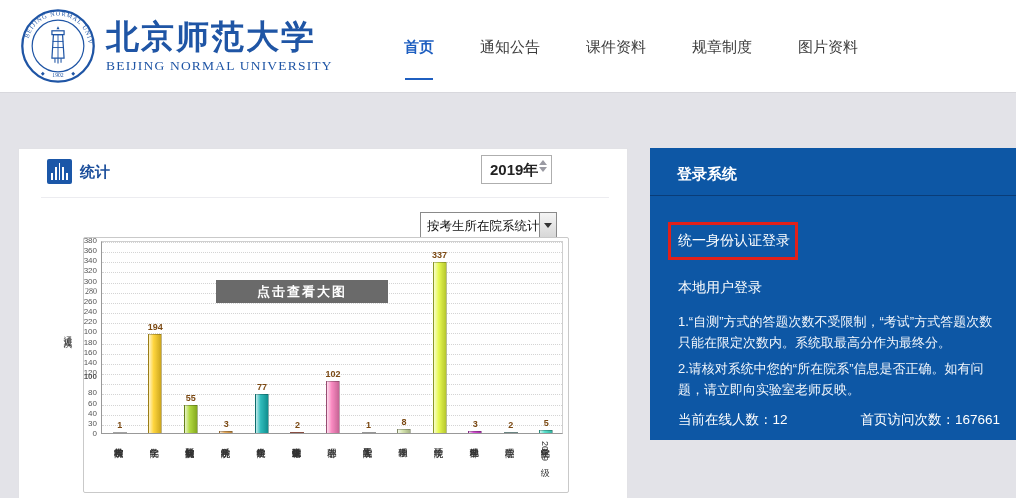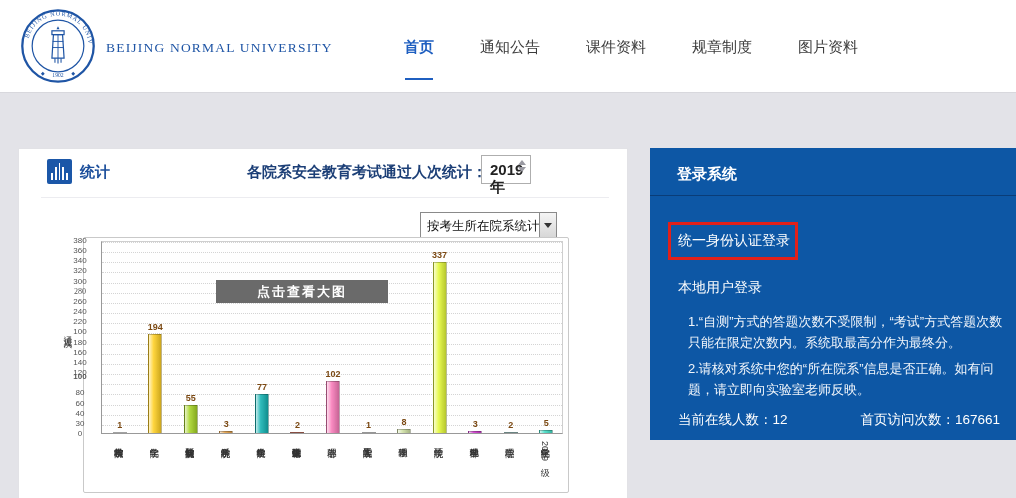--- a/index.html
+++ b/index.html
@@ -17,53 +17,53 @@
   .nav-item { font-size:15px; color:#3c3c3c; margin-right:46px; cursor:pointer; position:relative; padding-bottom:38px; white-space:nowrap; }
   .nav-item.active { color:#1f5fc0; font-weight:bold; }
   .nav-item.active::after { content:""; position:absolute; left:1px; top:40px; width:28px; height:2px; background:#1f5fc0; }
 
   
   .card { position:absolute; left:18px; top:148px; width:610px; height:352px; background:#ffffff; border:1px solid #e2e2e6; z-index:1; }
   .stats-icon { position:absolute; left:28px; top:10px; width:25px; height:25px; background:#1b57a8; border-radius:2px; display:flex; align-items:flex-end; justify-content:center; gap:2px; padding:4px 4px; }
   .stats-icon i { display:block; width:3px; background:#fff; }
   .stats-label { position:absolute; left:61px; top:14px; font-size:15px; font-weight:bold; color:#1b4e9b; }
   .chart-title { position:absolute; left:228px; top:14px; font-size:15px; font-weight:bold; color:#1c3f77; }
-  .year-select { position:absolute; left:462px; top:6px; width:50px; height:29px; border:1px solid #aeaeae; background:#fff; cursor:pointer;padding-left:17px; }
+  .year-select { position:absolute; left:462px; top:6px; width:71px; height:29px; border:1px solid #aeaeae; background:#fff; cursor:pointer;padding-left:17px; }
   .year-select .val { position:absolute; left:8px; top:5px; font-size:15px; font-weight:bold; color:#222; }
   .spinner { position:absolute; right:4px; top:4px; display:flex; flex-direction:column; gap:2px; }
   .tri-up { width:0; height:0; border-left:4px solid transparent; border-right:4px solid transparent; border-bottom:5px solid #9a9aa2; }
   .tri-down { width:0; height:0; border-left:4px solid transparent; border-right:4px solid transparent; border-top:5px solid #9a9aa2; }
   .card-divider { position:absolute; left:22px; top:48px; width:568px; height:1px; background:#ececf0; }
 
   .group-select { position:absolute; left:401px; top:63px; width:137px; height:26px; border:1px solid #8a8a8a; background:#fff; cursor:pointer; }
   .group-select .val { position:absolute; left:6px; top:5px; font-size:12.5px; color:#111; white-space:nowrap; }
   .dd-btn { position:absolute; right:0; top:0; width:17px; height:24px; background:linear-gradient(#f5f5f5,#d7d7d7); border-left:1px solid #8a8a8a; display:flex; align-items:center; justify-content:center; }
   .dd-arrow { width:0; height:0; border-left:4px solid transparent; border-right:4px solid transparent; border-top:5px solid #333; }
 
   
   .chart-area { position:absolute; left:44px; top:88px; width:506px; height:258px; font-family:"Liberation Sans", sans-serif; }
   .chart-frame { position:absolute; left:20px; top:0; width:486px; height:256px; border:1px solid #c9c9c9; border-radius:2px; }
   .plot { position:absolute; left:38px; top:4px; width:462px; height:193px; border:1px solid #cfcfcf; border-left:1px solid #999; border-bottom:1px solid #999; background:#fff; }
   .gridline { position:absolute; left:0; width:100%; height:0; border-top:1px dotted #d4d4d4; }
-  .ytick { position:absolute; left:0; width:34px; text-align:center; font-size:8px; color:#555; line-height:8px; }
+  .ytick { position:absolute; left:0; width:34px; text-align:right; font-size:8px; color:#555; line-height:8px; }
   .ylabel { position:absolute; left:-2px; top:92px; font-size:9px; color:#444; writing-mode:vertical-lr; letter-spacing:1px; }
   .bar { position:absolute; bottom:0; width:14px; border:1px solid rgba(0,0,0,.25); border-bottom:none; }
   .bar-value { position:absolute; width:40px; text-align:center; font-size:9px; font-weight:bold; color:#7b4913; line-height:9px; }
   .xlabel { position:absolute; top:204px; width:26px; height:54px; display:flex; justify-content:center; overflow:hidden; }
   .xlabel span { writing-mode:vertical-lr; font-size:9px; line-height:10px; color:#333; }
   .big-img-btn { position:absolute; left:197px; top:131px; width:172px; height:23px; background:#6a6a6a; color:#fff; font-size:13px; font-weight:bold; text-align:center; line-height:23px; cursor:pointer; z-index:3; letter-spacing:2px; }
 
   
   .login-panel { position:absolute; left:650px; top:148px; width:366px; height:292px; background:#0d57a5; color:#fff; z-index:1; }
   .login-title { position:absolute; left:27px; top:17px; font-size:15px; font-weight:bold; color:#fff; }
   .login-divider { position:absolute; left:0; top:47px; width:366px; height:1px; background:#0a3d78; }
   .sso-box { position:absolute; left:18px; top:74px; width:130px; height:38px; border:3px solid #e0201a; }
   .sso-link { position:absolute; left:28px; top:84px; font-size:14px; color:#fff; cursor:pointer; white-space:nowrap; }
   .local-link { position:absolute; left:28px; top:131px; font-size:14px; color:#fff; cursor:pointer; }
-  .note { position:absolute; left:28px; width:322px; font-size:13px; line-height:21px; color:#f2f6fb;margin-left:10px; }
+  .note { position:absolute; left:28px; width:322px; font-size:13px; line-height:21px; color:#f2f6fb; }
   .note1 { top:163px; }
   .note2 { top:210px; }
   .panel-stats { position:absolute; left:28px; top:263px; width:322px; display:flex; justify-content:space-between; font-size:13.5px; color:#fff; }
 </style>
 </head>
 <body>
 
 <div class="header">
   <div class="logo-wrap">
     <svg class="seal" viewBox="0 0 100 100">
@@ -80,20 +80,21 @@
       <path d="M 44,35 L 42,66 L 58,66 L 56,35 Z" fill="none" stroke="#1f55a5" stroke-width="1.6"></path>
       <line x1="43" y1="44" x2="57" y2="44" stroke="#1f55a5" stroke-width="1.2"></line>
       <line x1="43" y1="52" x2="57" y2="52" stroke="#1f55a5" stroke-width="1.2"></line>
       <line x1="50" y1="35" x2="50" y2="66" stroke="#1f55a5" stroke-width="1.2"></line>
       <path d="M 46,66 L 46,72 M 54,66 L 54,72 M 50,66 L 50,73" stroke="#1f55a5" stroke-width="1.4" fill="none"></path>
       <path d="M 50,24 l 2,4 -4,0 Z" fill="#1f55a5"></path>
       <path d="M 30,84 l 2.5,2.5 -2.5,2.5 -2.5,-2.5 Z" fill="#1f55a5"></path>
       <path d="M 70,84 l 2.5,2.5 -2.5,2.5 -2.5,-2.5 Z" fill="#1f55a5"></path>
     </svg>
     <div class="logo-text">
+      <div class="uni-cn">北京师范大学</div>
       <div class="uni-en">BEIJING NORMAL UNIVERSITY</div>
     </div>
   </div>
   <div class="nav">
     <div class="nav-item active">首页</div>
     <div class="nav-item">通知公告</div>
     <div class="nav-item">课件资料</div>
     <div class="nav-item">规章制度</div>
     <div class="nav-item">图片资料</div>
   </div>
@@ -101,21 +102,20 @@
 
 <div class="card">
   <div class="stats-icon">
     <i style="height:7px"></i>
       <i style="height:13px"></i>
       <i style="height:17px"></i>
       <i style="height:13px"></i>
       <i style="height:7px"></i>
   </div>
   <div class="stats-label">统计</div>
-  <div class="chart-title">各院系安全教育考试通过人次统计：</div>
 
   <div class="year-select">
     <span class="val">2019年</span>
     <span class="spinner">
         <span class="tri-up"></span>
         <span class="tri-down"></span>
       </span>
   </div>
   <div class="card-divider"></div>
 

